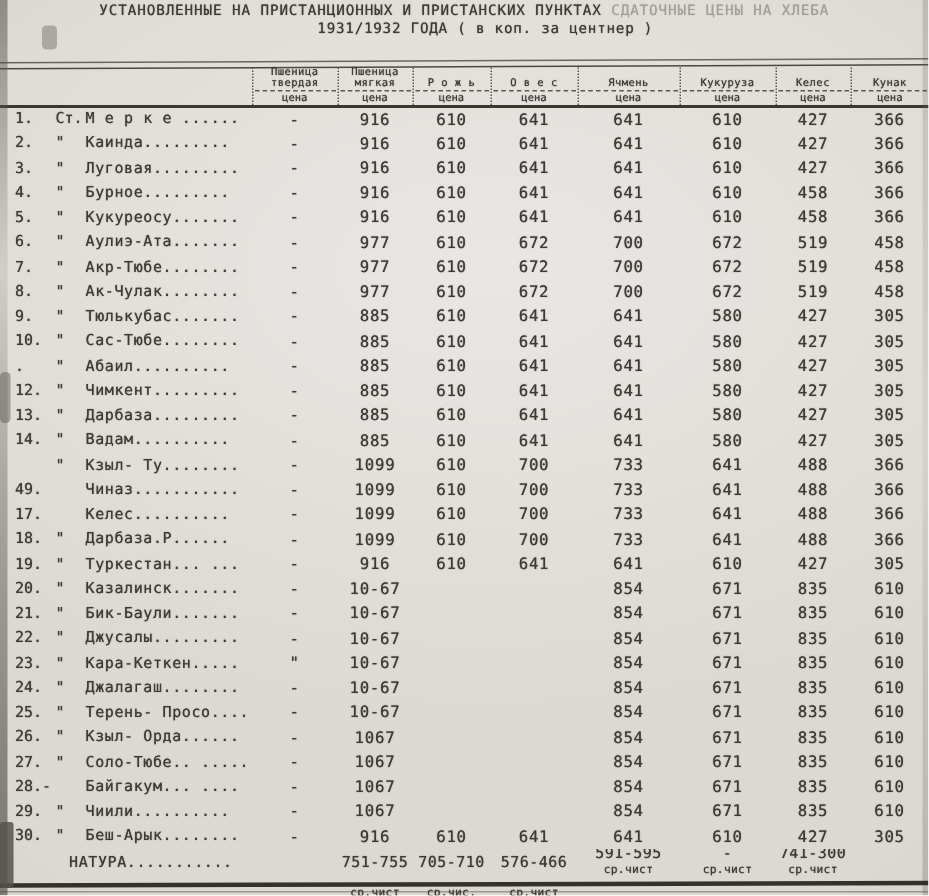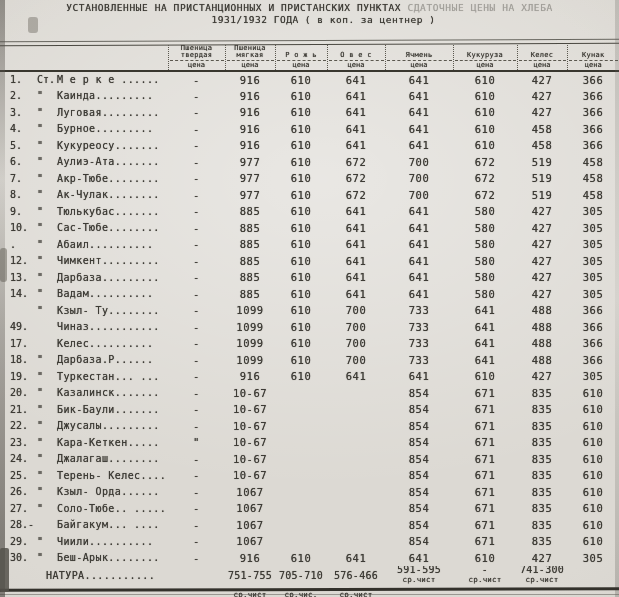--- a/index.html
+++ b/index.html
@@ -397,21 +397,21 @@
           <td class="c-val">-</td>
           <td class="c-val">10-67</td>
           <td class="c-val"></td>
           <td class="c-val"></td>
           <td class="c-val">854</td>
           <td class="c-val">671</td>
           <td class="c-val">835</td>
           <td class="c-val">610</td>
         </tr>
         <tr>
-          <td class="c-label"><span class="num">25.</span><span class="mark">"</span><span class="sname">Терень- Келес....</span></td>
+          <td class="c-label"><span class="num">25.</span><span class="mark">"</span><span class="sname">Терень- Просо....</span></td>
           <td class="c-val">-</td>
           <td class="c-val">10-67</td>
           <td class="c-val"></td>
           <td class="c-val"></td>
           <td class="c-val">854</td>
           <td class="c-val">671</td>
           <td class="c-val">835</td>
           <td class="c-val">610</td>
         </tr>
         <tr>

